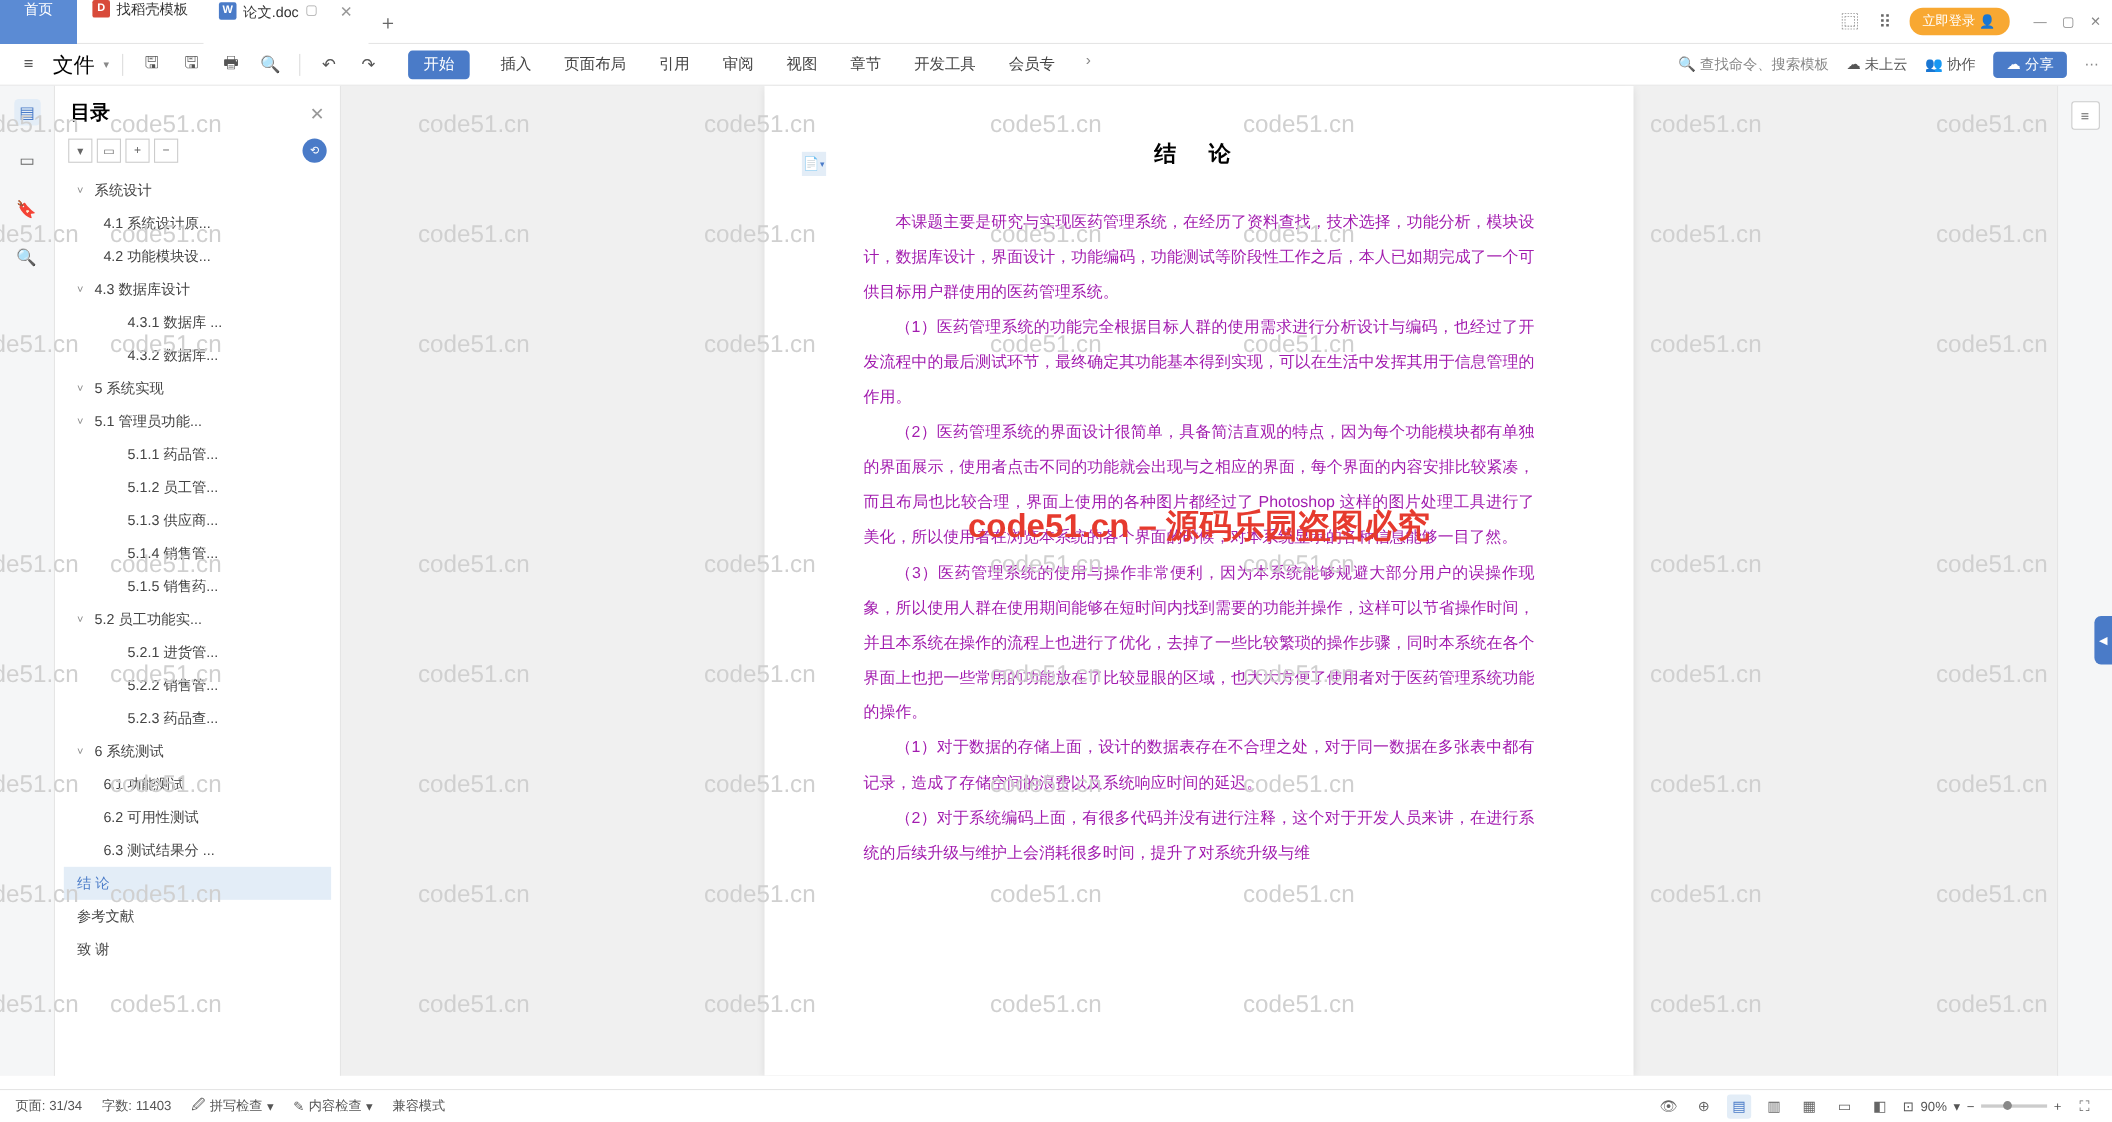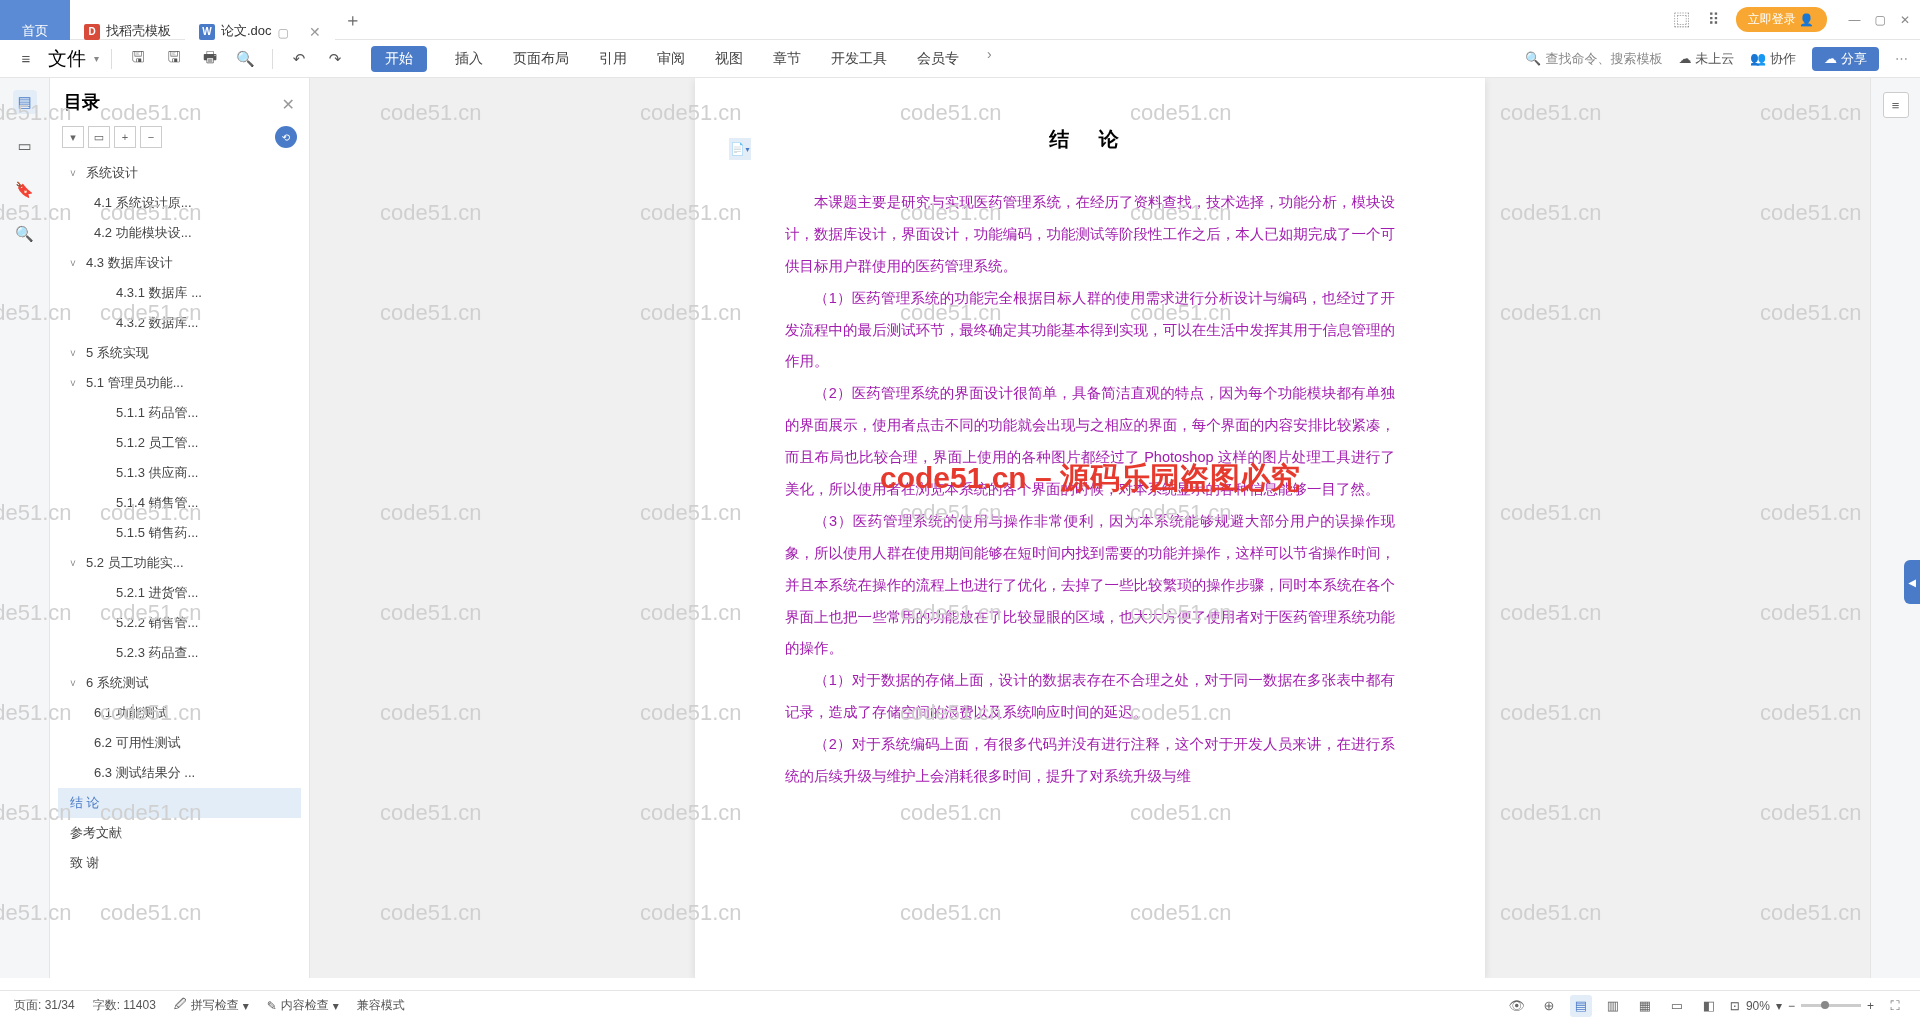--- a/index.html
+++ b/index.html
@@ -1,18 +1,18 @@
 <!DOCTYPE html>
 <html><head>
 <meta charset="utf-8">
 <style>
 *{margin:0;padding:0;box-sizing:border-box;font-family:"Microsoft YaHei","PingFang SC",sans-serif}
 body{width:1920px;height:1020px;overflow:hidden;background:#fff;position:relative}
 .title-bar{height:40px;background:#fff;display:flex;align-items:center;border-bottom:1px solid #e5e5e5}
-.tab{height:40px;display:flex;align-items:flex-end;padding:0 14px;font-size:13px;color:#333;gap:6px;cursor:pointer;position:relative}
+.tab{height:40px;display:flex;align-items:flex-start;padding:0 14px;font-size:13px;color:#333;gap:6px;cursor:pointer;position:relative}
 .tab.home{background:#5b8bd4;color:#fff;padding:0 22px}
 .tab.active{background:#fff;border-top:2px solid #fff}
 .tab .icon{width:16px;height:16px;display:inline-flex;align-items:center;justify-content:center}
 .tab-icon-d{background:#d84a3a;color:#fff;font-size:10px;border-radius:2px;width:16px;height:16px;font-weight:bold}
 .tab-icon-w{background:#4a7bc8;color:#fff;font-size:10px;border-radius:2px;width:16px;height:16px;font-weight:bold}
 .tab-close{margin-left:10px;color:#999;font-size:14px}
 .tab-plus{width:36px;display:flex;align-items:center;justify-content:center;color:#666;font-size:18px;cursor:pointer}
 .title-right{margin-left:auto;display:flex;align-items:center;gap:12px;padding-right:10px}
 .title-right .ico{width:20px;height:20px;color:#666;cursor:pointer;display:flex;align-items:center;justify-content:center}
 .login-btn{background:#f8a832;color:#fff;padding:4px 12px;border-radius:12px;font-size:12px;display:flex;align-items:center;gap:4px}

